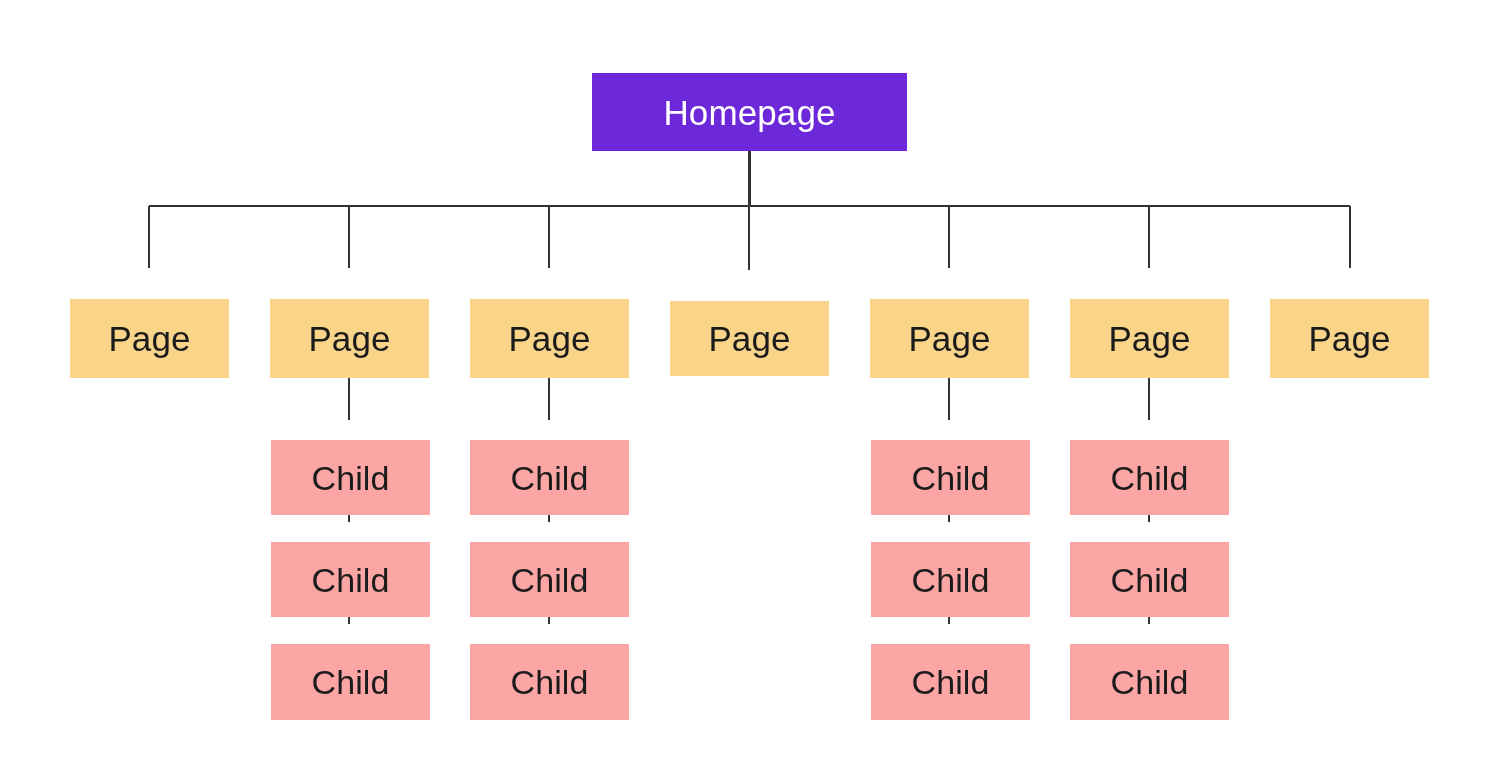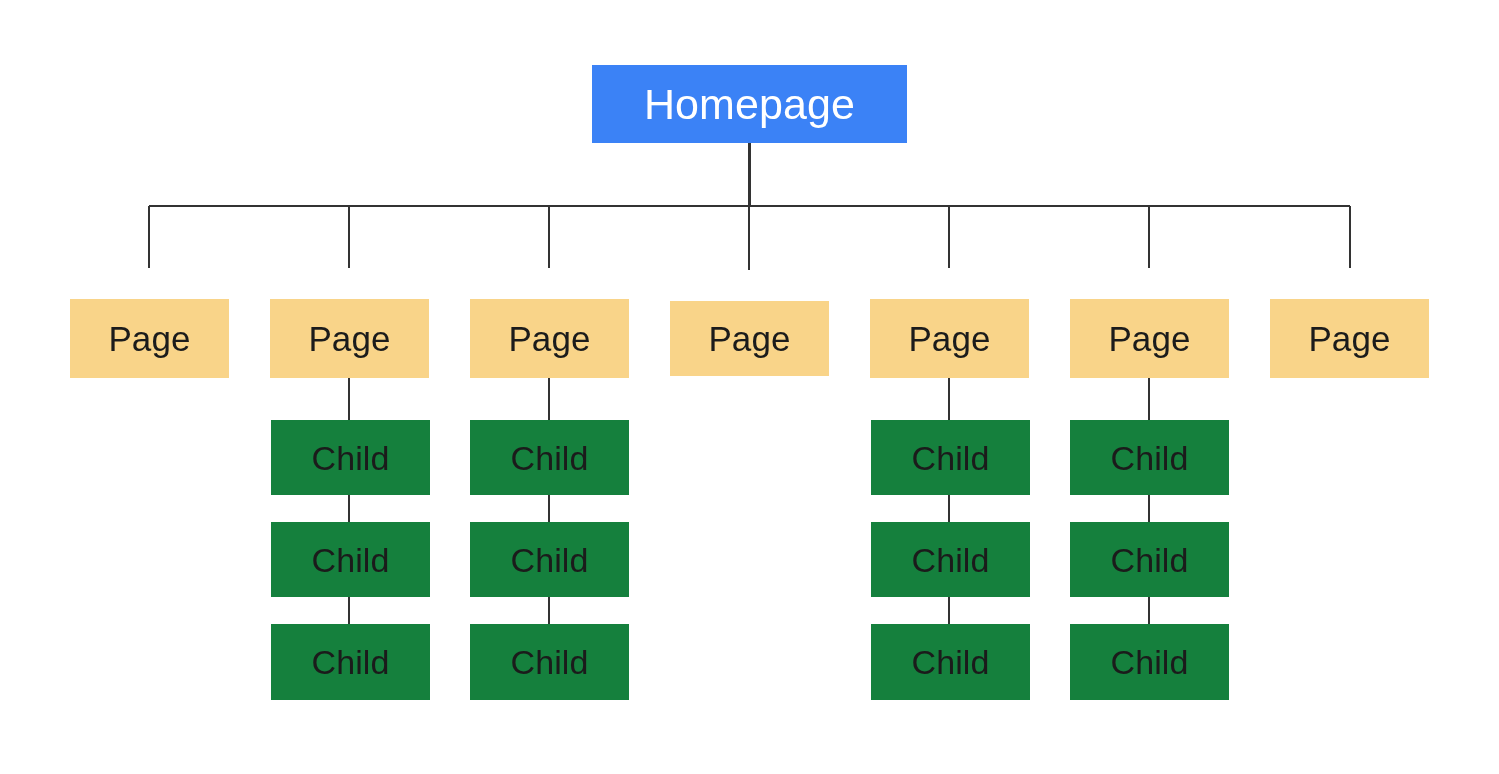--- a/index.html
+++ b/index.html
@@ -45,39 +45,41 @@
     display: flex;
     align-items: center;
     justify-content: center;
     box-sizing: border-box;
     text-align: center;
     line-height: 1;
     user-select: none;
   }
 
   .node-root {
-    background: #3b82f6;
+    background: #6d28d9;
     color: #ffffff;
-    font-size: 43px;
+    font-size: 35px;
     letter-spacing: 0.1px;
+    margin-top: 8px;
   }
 
   .node-page {
     background: #f9d489;
     color: #1b1b1b;
     font-size: 35px;
     letter-spacing: 0.1px;
     margin-top: 31px;
   }
 
   .node-child {
-    background: #15803d;
+    background: #fca5a5;
     color: #1b1b1b;
     font-size: 34px;
     letter-spacing: 0.1px;
+    margin-top: 20px;
   }
 
   .node-label {
     display: block;
     white-space: nowrap;
   }
 </style>
 </head>
 <body>
 

